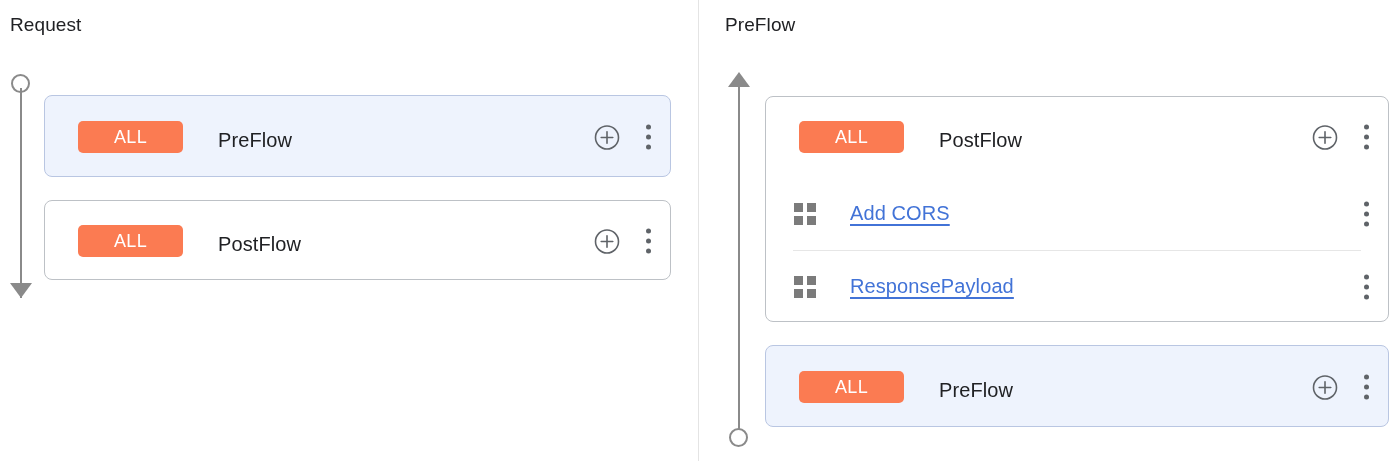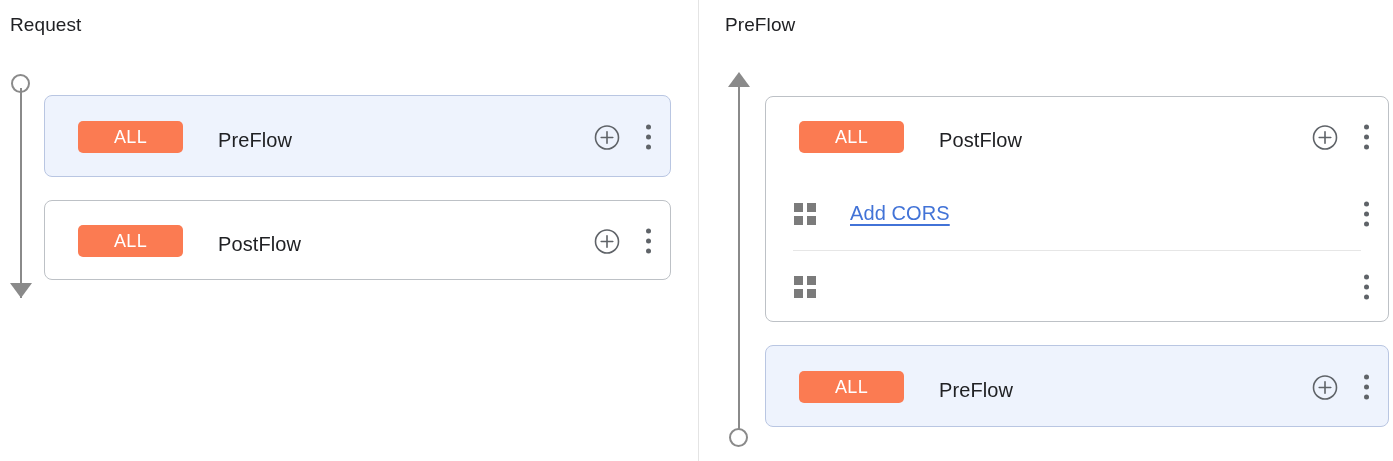--- a/index.html
+++ b/index.html
@@ -304,20 +304,21 @@
         <div class="policy-sep"></div>
       </div>
 
       <div class="policy-row">
         <span class="icon-grid">
             <i></i>
             <i></i>
             <i></i>
             <i></i>
           </span>
+        <span class="policy-link">ResponsePayload</span>
         <span class="row-actions">
           <span class="icon-kebab">
               <i></i>
               <i></i>
               <i></i>
             </span>
         </span>
       </div>
 
     </div>

